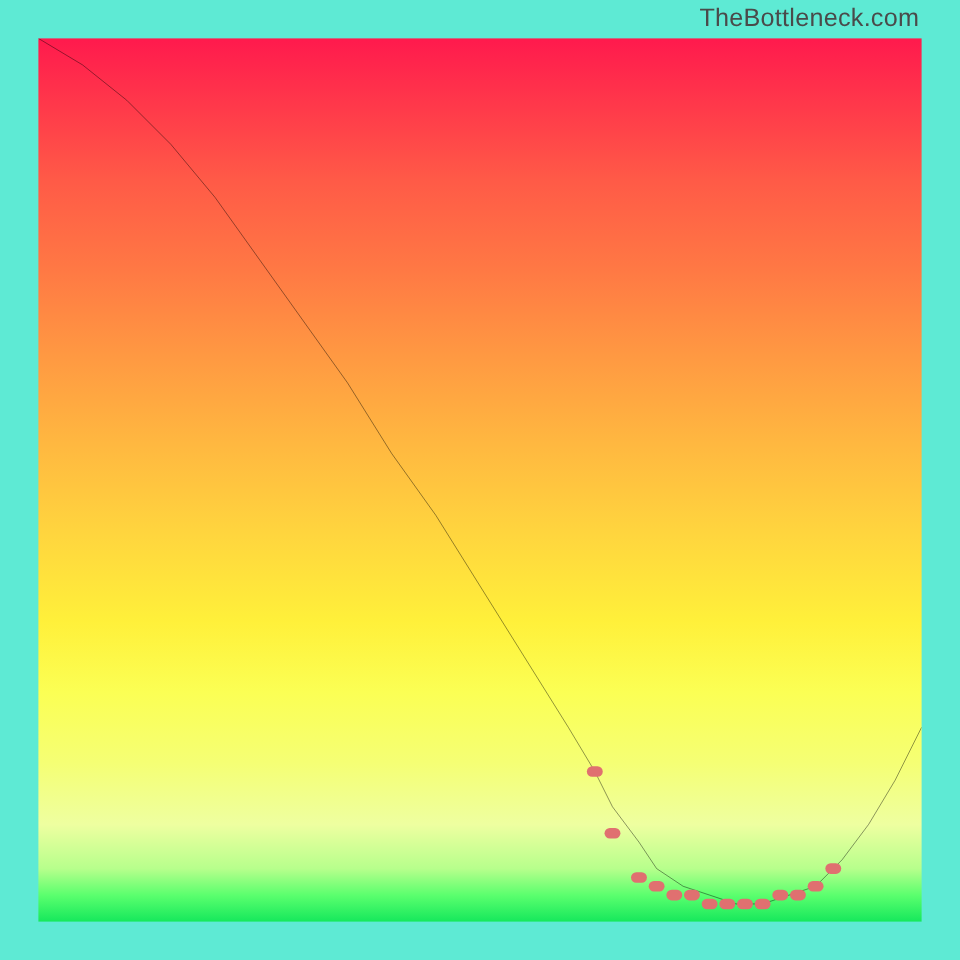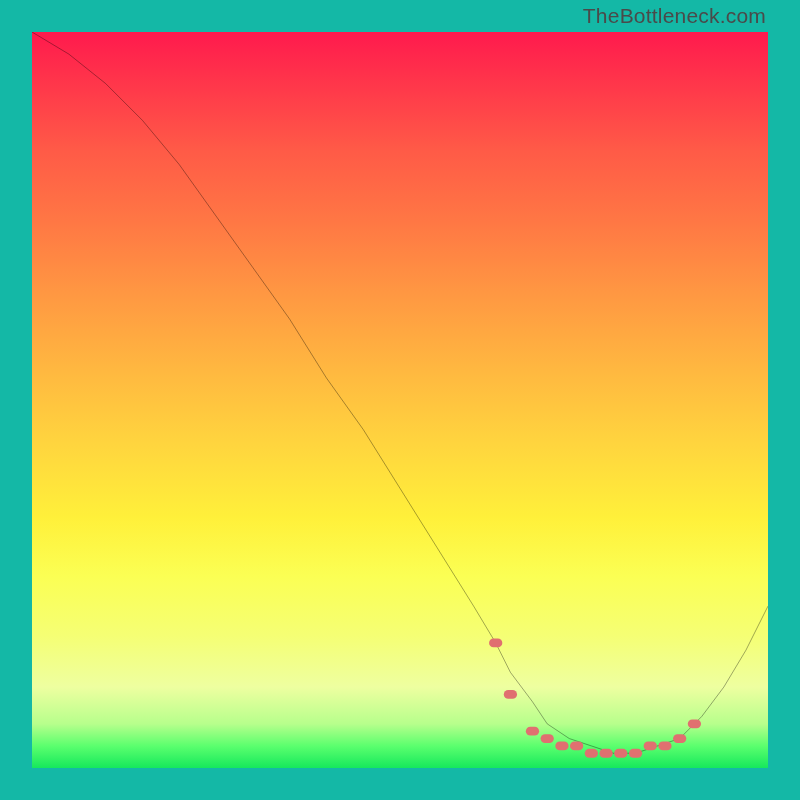--- a/index.html
+++ b/index.html
@@ -10,21 +10,21 @@
     background: #000;
     overflow: hidden;
     font-family: Arial, Helvetica, sans-serif;
   }
   .frame {
     position: absolute;
     left: 0;
     top: 0;
     width: 800px;
     height: 800px;
-    background: #14b8a6;
+    background: #5eead4;
     text-align: center;
   }
   .plot {
     position: absolute;
     left: 32px;
     top: 32px;
     width: 736px;
     height: 736px;
     
     background: linear-gradient(

